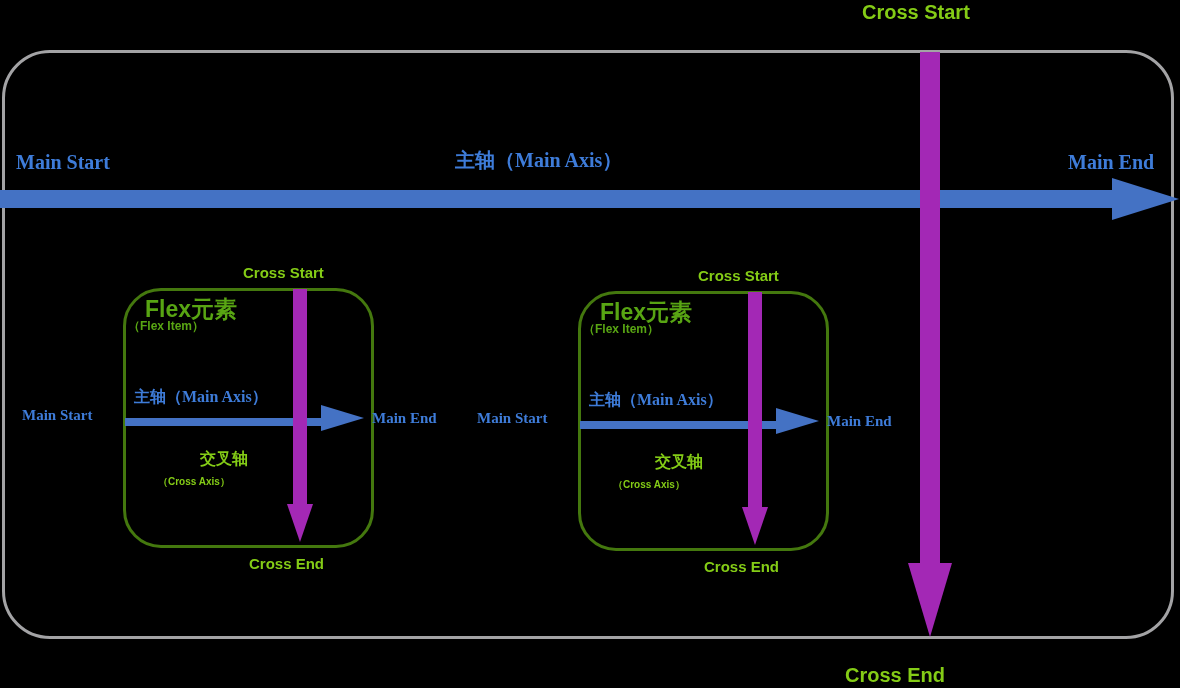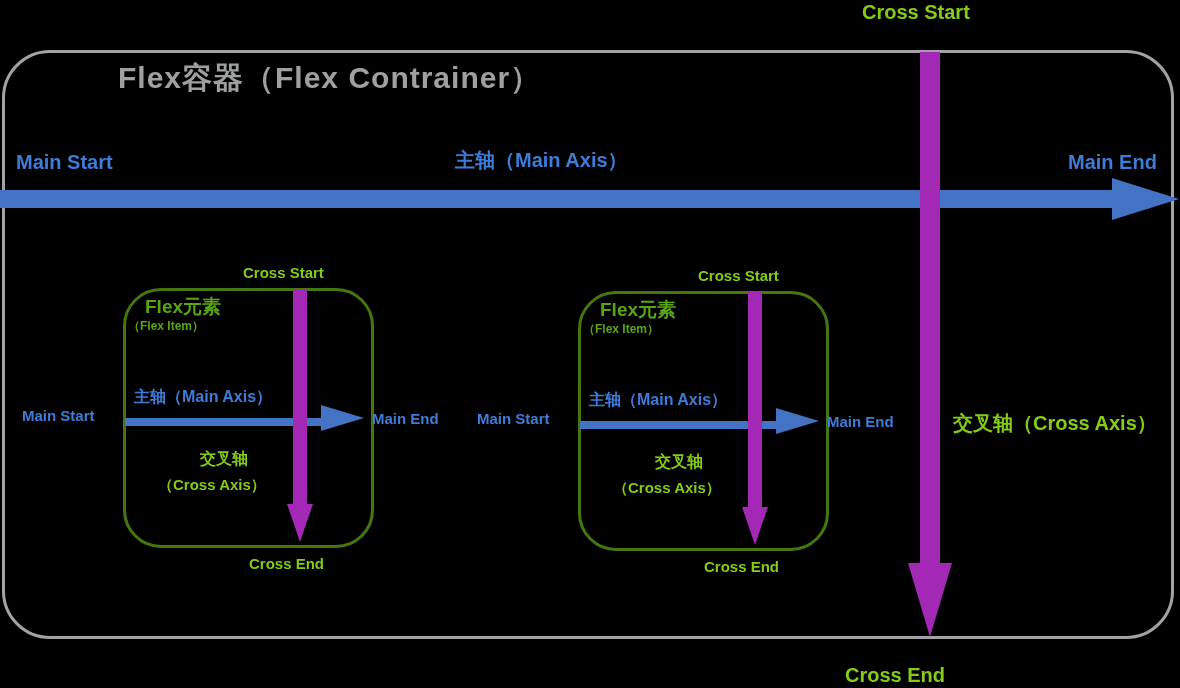--- a/index.html
+++ b/index.html
@@ -3,21 +3,21 @@
 <meta charset="utf-8">
 <style>
   html,body{margin:0;padding:0;background:#000;}
   .stage{
     position:relative;width:1180px;height:688px;background:#000;overflow:hidden;
     font-family:"Liberation Sans","DejaVu Sans",sans-serif;font-weight:bold;
   }
   .abs{position:absolute;white-space:nowrap;line-height:1.15;}
 
   
-  .blue-t{color:#3E7CD9;}
+  .blue-t{color:#3E7CD9;font-family:Liberation Serif, serif;}
   .purple-t{color:#84cc16;}
   .green-t{color:#58A513;}
   .gray-t{color:#9EA0A1;}
   .blue-fill{background:#4472C4;}
   .purple-fill{background:#A328B5;}
 
   
   .container-box{left:2px;top:50px;width:1166px;height:583px;border:3px solid #A3A3A5;border-radius:48px;}
   .title{left:118px;top:61px;font-size:30px;letter-spacing:1px;}
 
@@ -35,54 +35,52 @@
   .cross-head{left:908px;top:563px;width:0;height:0;
     border-left:22px solid transparent;border-right:22px solid transparent;border-top:74px solid #A328B5;}
   .cross-axis-label{left:953px;top:412px;font-size:20px;}
   .cross-end{left:845px;top:664px;font-size:20px;}
 
   
   .item-group{position:absolute;width:460px;height:320px;}
   .item-group-1{left:0;top:260px;}
   .item-group-2{left:455px;top:263px;}
   .ig-box{left:123px;top:28px;width:245px;height:254px;border:3px solid #44780E;border-radius:38px;}
-  .ig-title{left:145px;top:36px;font-size:19px;text-align:center;}
+  .ig-title{left:145px;top:36px;font-size:23px;text-align:center;}
   .ig-subtitle{left:128px;top:60px;font-size:12px;}
   .ig-main-label{left:134px;top:128px;font-size:16px;}
   .ig-main-start{left:22px;top:147px;font-size:15px;}
   .ig-shaft{left:125px;top:158px;width:199px;height:8px;}
   .ig-head{left:321px;top:145px;width:0;height:0;
     border-top:13px solid transparent;border-bottom:13px solid transparent;border-left:43px solid #4472C4;}
   .ig-main-end{left:372px;top:150px;font-size:15px;}
   .ig-pbar{left:293px;top:29px;width:14px;height:216px;}
   .ig-phead{left:287px;top:244px;width:0;height:0;
     border-left:13px solid transparent;border-right:13px solid transparent;border-top:38px solid #A328B5;}
   .ig-cross-start{left:243px;top:4px;font-size:15px;}
   .ig-cross-l1{left:200px;top:190px;font-size:16px;}
-  .ig-cross-l2{left:158px;top:216px;font-size:15px;}
+  .ig-cross-l2{left:158px;top:216px;font-size:10px;}
   .ig-cross-end{left:249px;top:295px;font-size:15px;}
 </style>
 </head>
 <body>
 
 <div class="stage">
 
   <div class="abs container-box"></div>
-  <div class="abs title gray-t">Flex容器（Flex Contrainer）</div>
 
   <div class="abs main-bar blue-fill"></div>
   <div class="abs main-head"></div>
   <div class="abs main-start blue-t">Main Start</div>
   <div class="abs main-axis-label blue-t">主轴（Main Axis）</div>
   <div class="abs main-end blue-t">Main End</div>
 
   <div class="abs cross-bar purple-fill"></div>
   <div class="abs cross-head"></div>
   <div class="abs cross-start purple-t">Cross Start</div>
-  <div class="abs cross-axis-label purple-t">交叉轴（Cross Axis）</div>
   <div class="abs cross-end purple-t">Cross End</div>
 
   <div class="item-group item-group-1">
     <div class="abs ig-cross-start purple-t">Cross Start</div>
     <div class="abs ig-box"></div>
     <div class="abs ig-title green-t">Flex元素</div>
     <div class="abs ig-subtitle green-t">（Flex Item）</div>
     <div class="abs ig-main-label blue-t">主轴（Main Axis）</div>
     <div class="abs ig-main-start blue-t">Main Start</div>
     <div class="abs ig-shaft blue-fill"></div>

